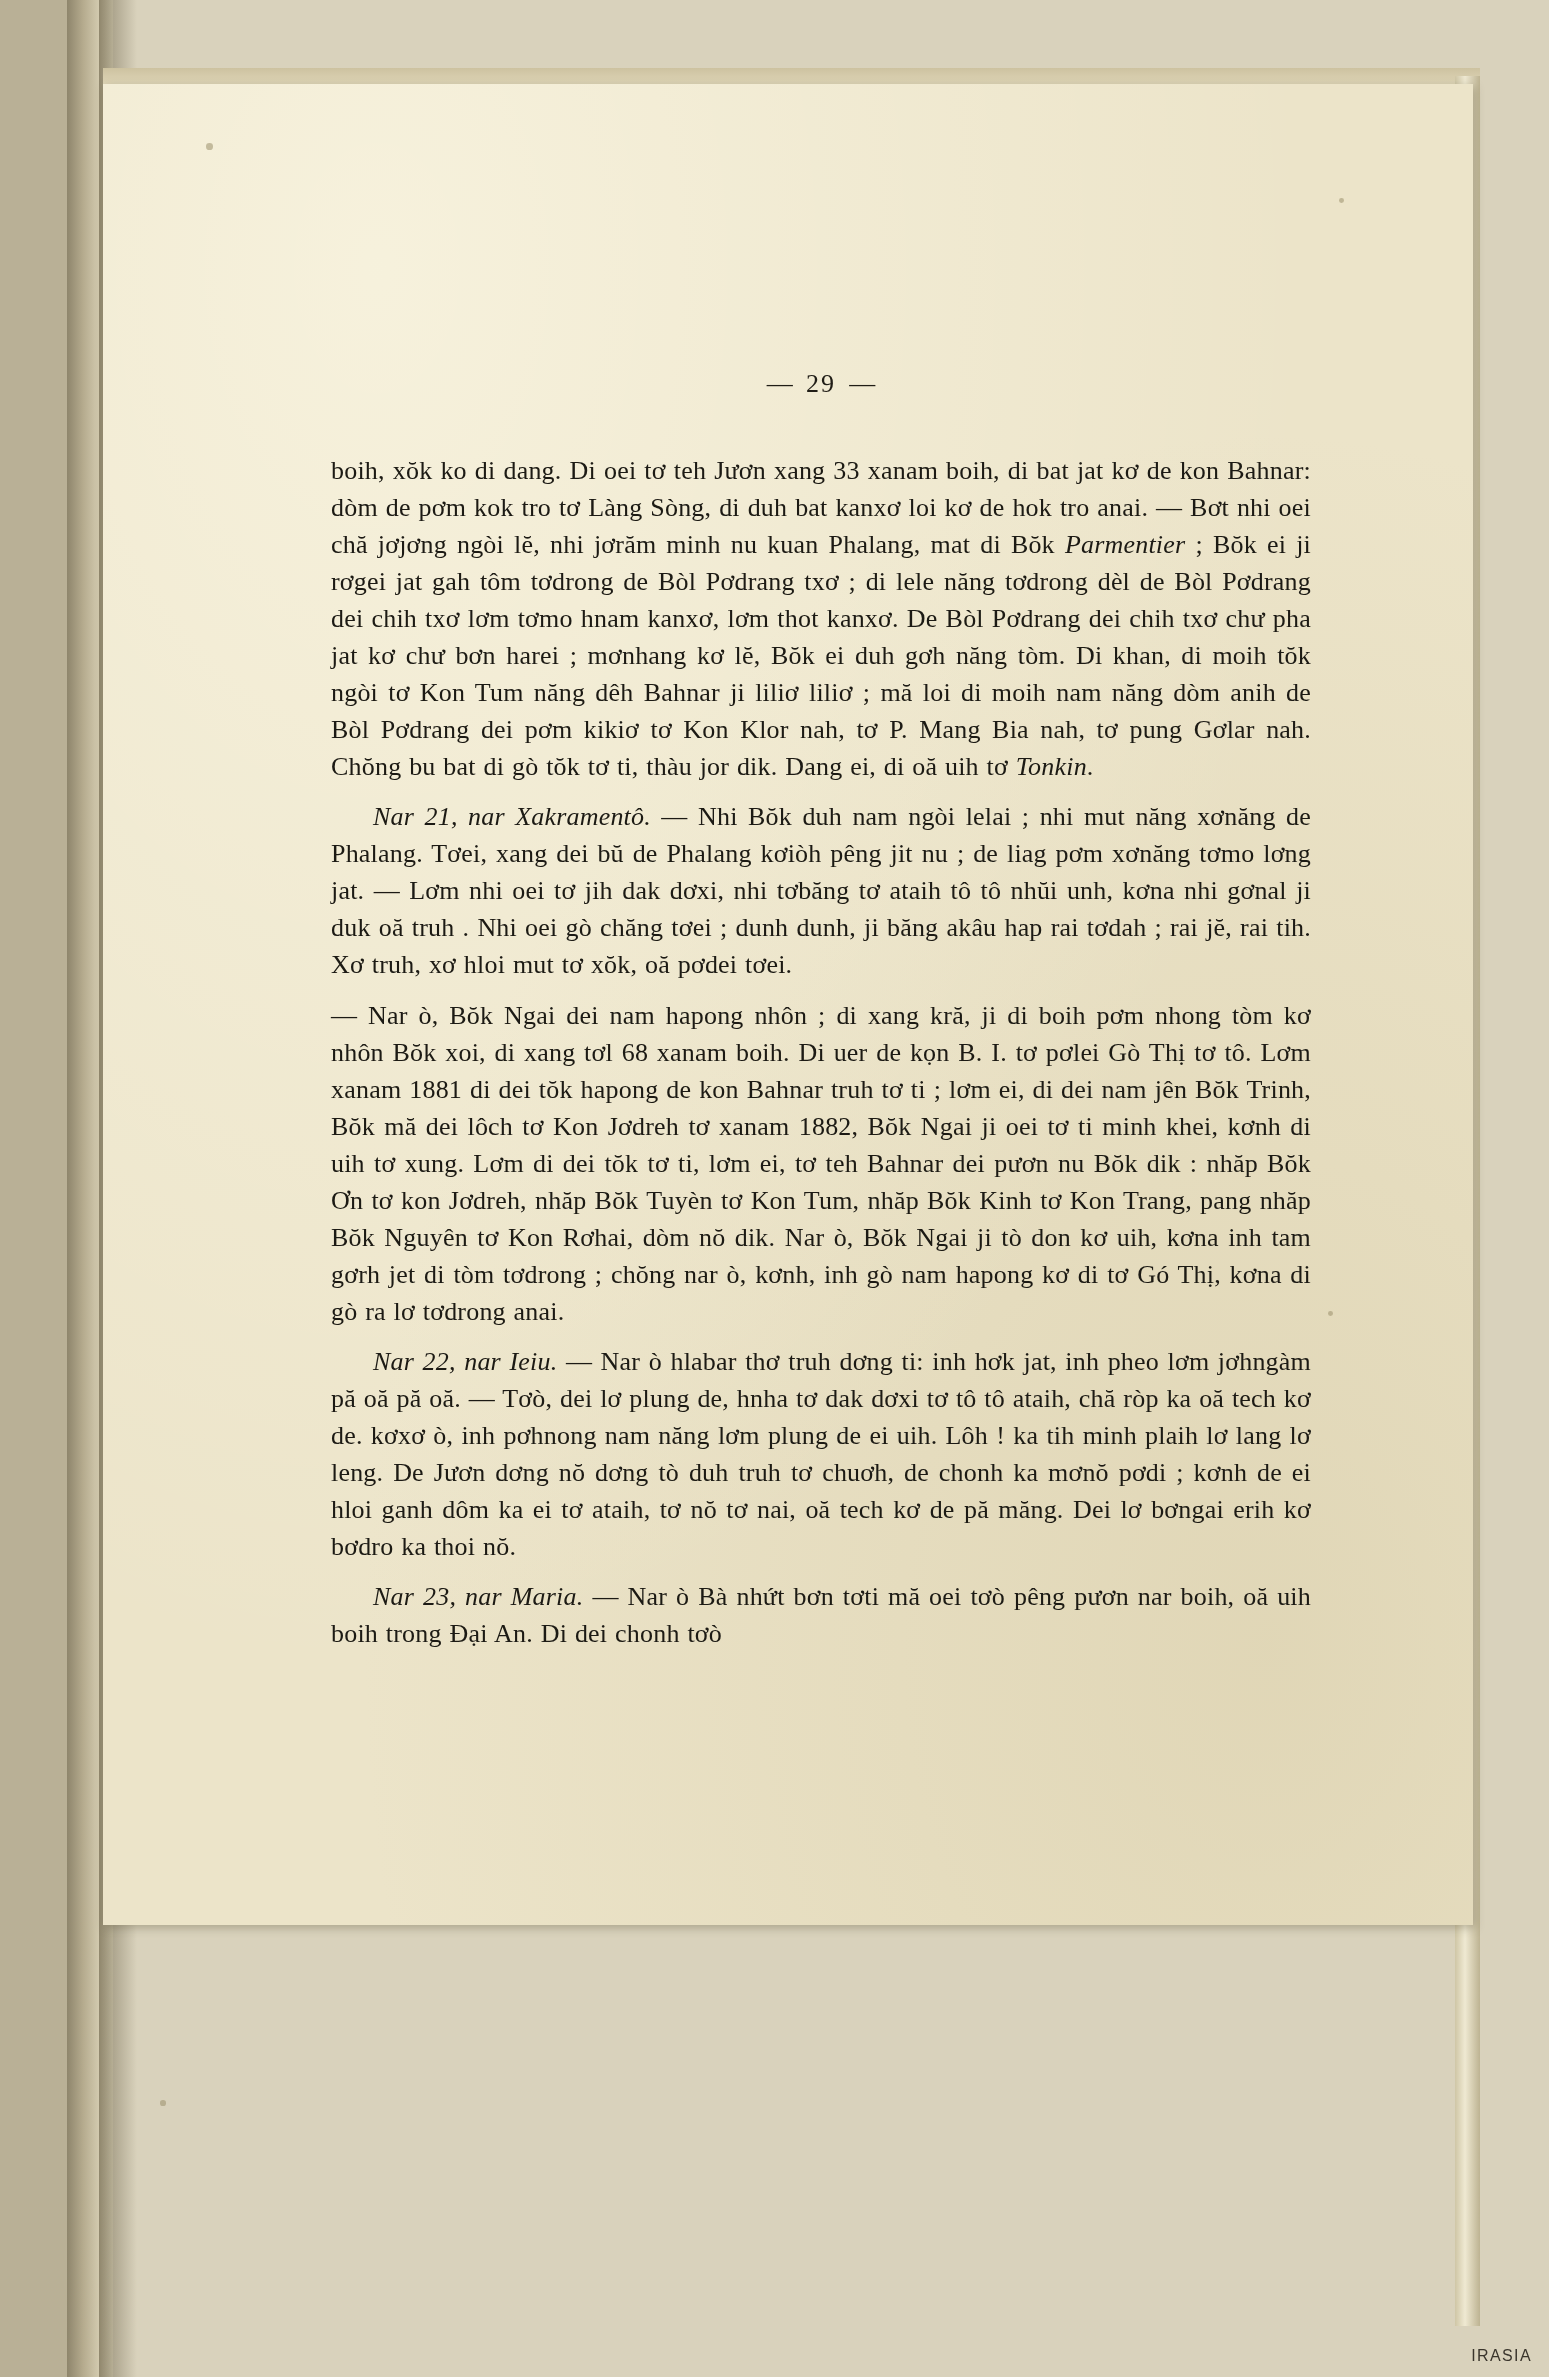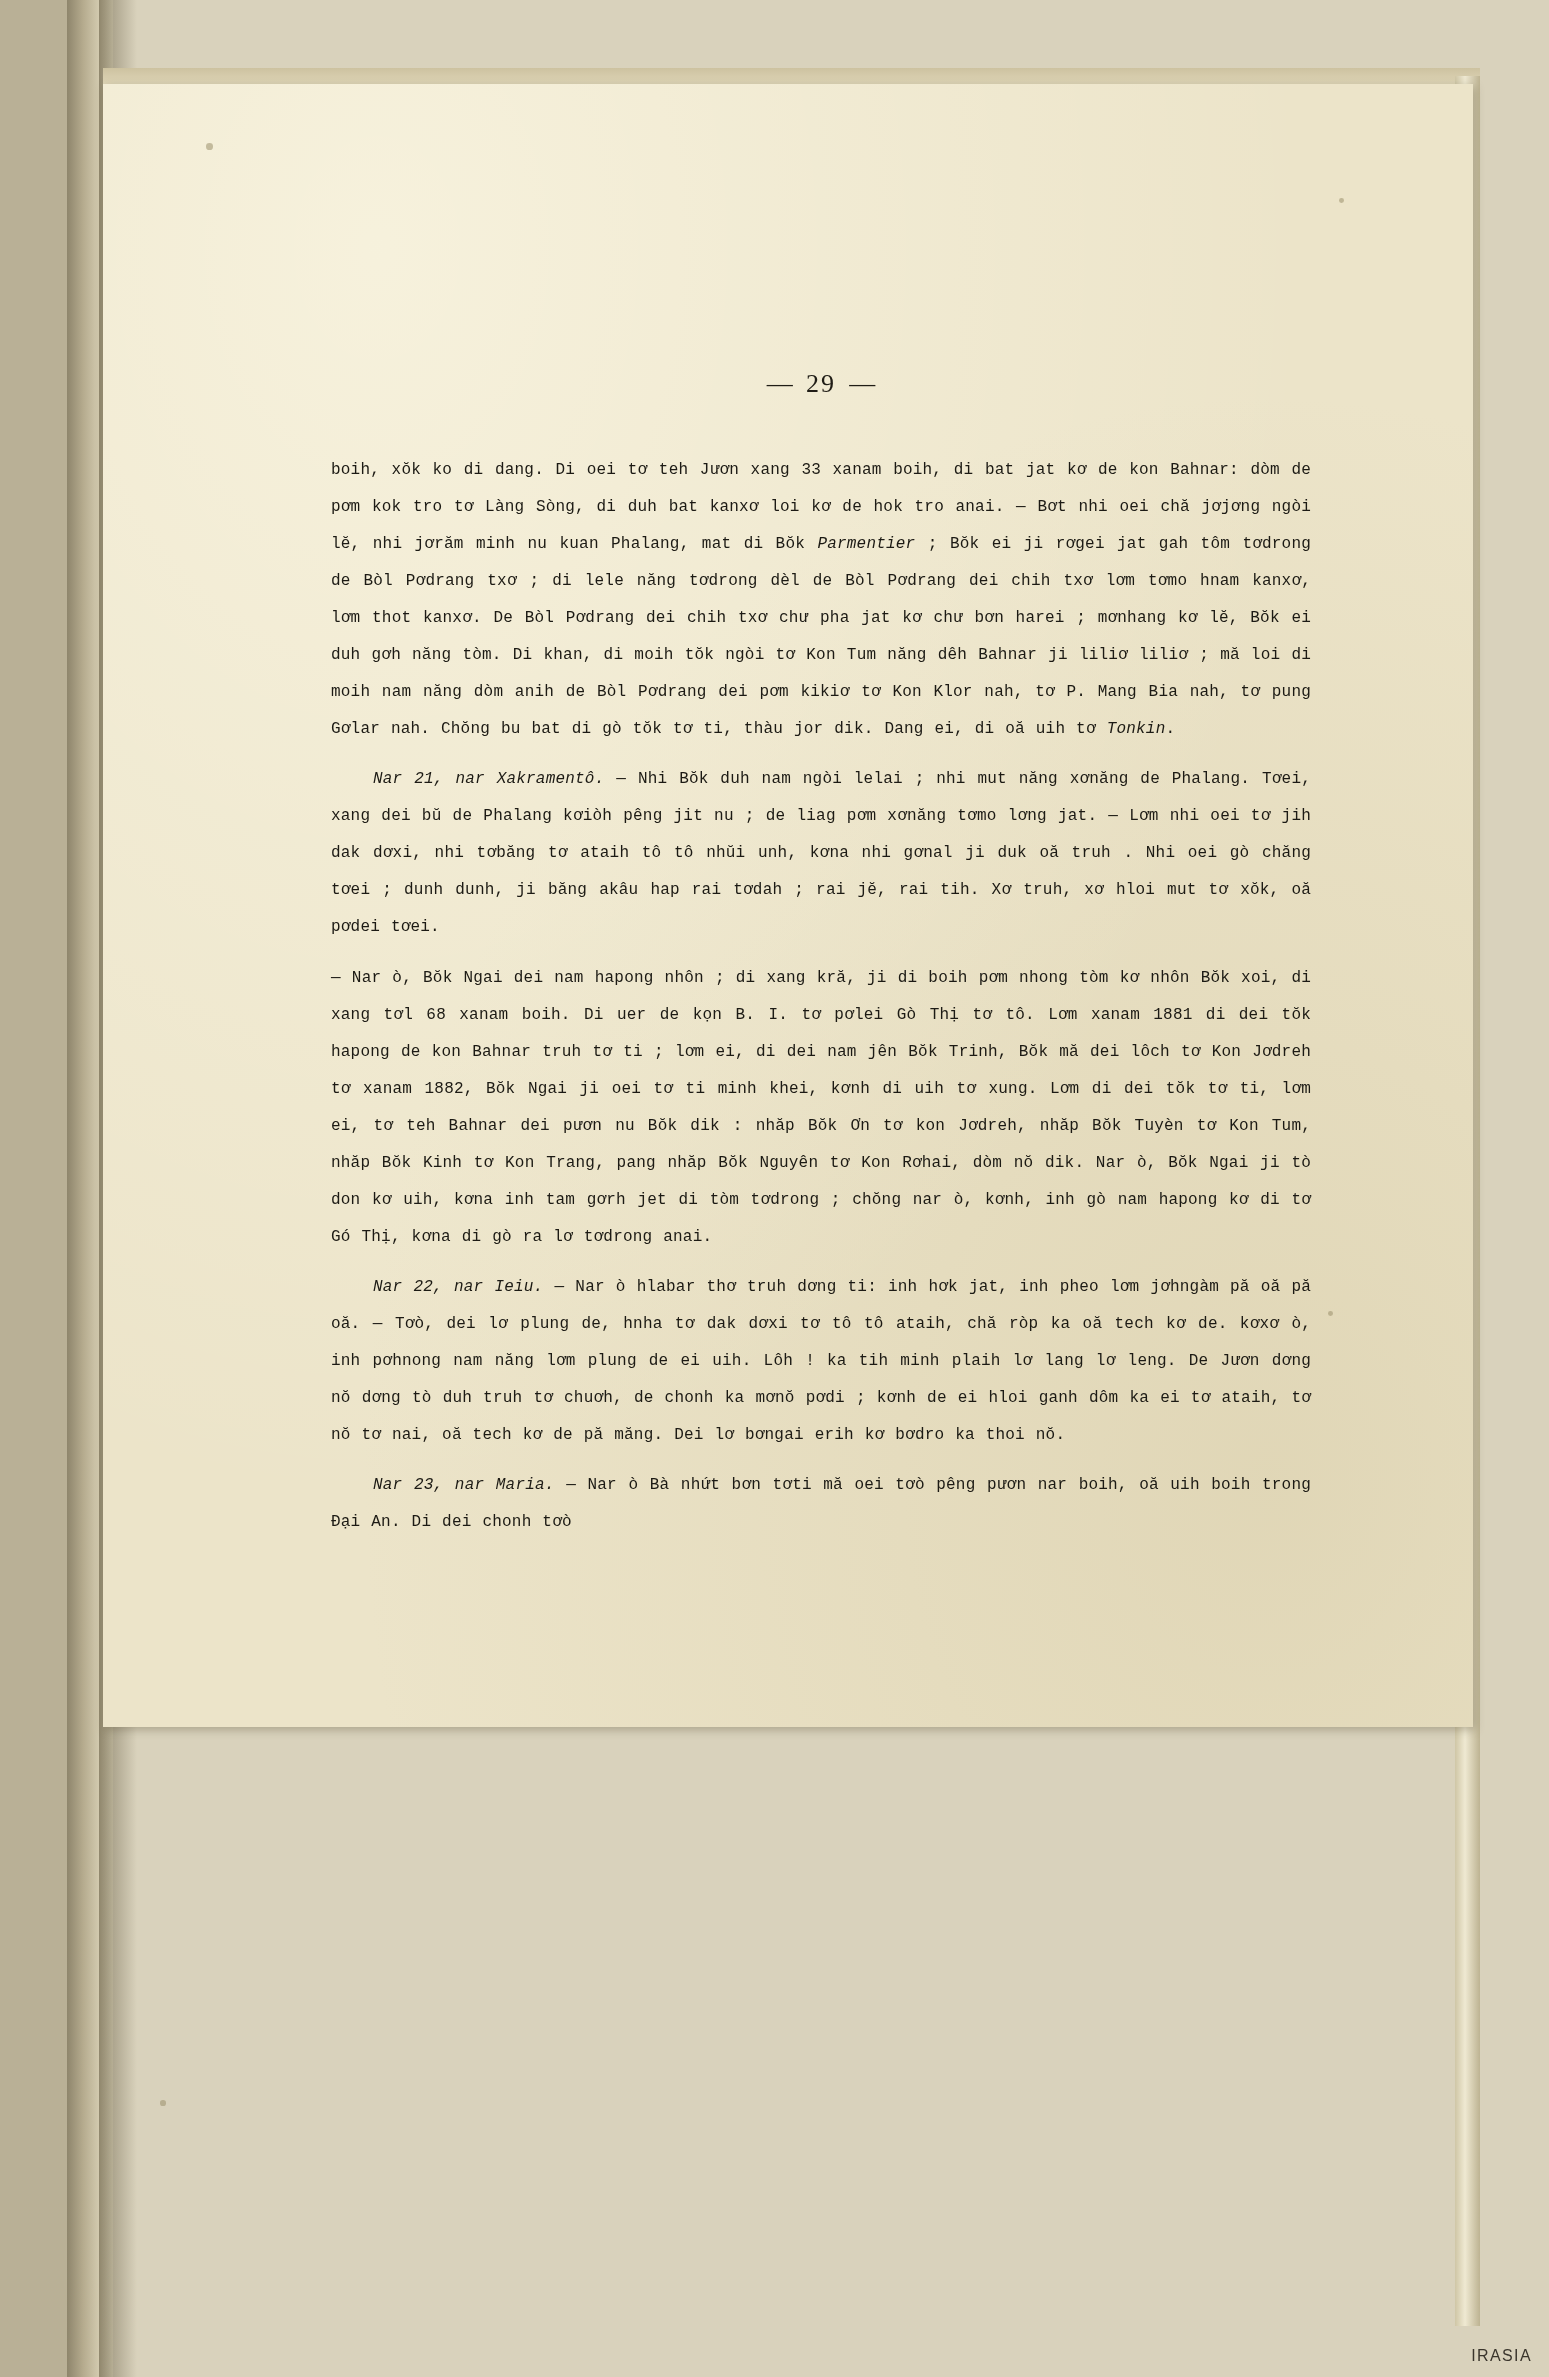--- a/index.html
+++ b/index.html
@@ -35,21 +35,21 @@
   }
   .gutter-shadow {
     position: absolute;
     left: 99px; top: 0;
     width: 38px; height: 2378px;
     background: linear-gradient(to right, rgba(90,80,55,.55), rgba(90,80,55,0));
   }
   .page {
     position: absolute;
     left: 103px; top: 84px;
-    width: 1370px; height: 1643px;
+    width: 1370px; height: 1841px;
     background: #ece4c9;
     background-image:
       radial-gradient(ellipse at 20% 10%, rgba(255,252,236,.55), rgba(255,252,236,0) 60%),
       radial-gradient(ellipse at 85% 85%, rgba(210,198,160,.45), rgba(210,198,160,0) 55%);
     box-shadow: 1.9px 2.9px 8.6px rgba(90,80,55,.35);
   }
   .page-edge-right {
     position: absolute;
     left: 1455px; top: 76px;
     width: 25px; height: 2250px;
@@ -81,27 +81,27 @@
     font-size: 26px;
     letter-spacing: 1.9px;
     margin: 0 0 53px 0;
     color: #201d16;
     font-family: "Liberation Serif", serif;
   }
   .folio .dash { letter-spacing: 0; padding: 0 13.3px; }
 
   p.para {
     margin: 0 0 13.3px 0;
-    font-size: 16px;
+    font-size: 26px;
     line-height: 37px;
     text-align: justify;
     text-justify: inter-word;
     letter-spacing: 0.2px;
     word-spacing: 1.1px;
-    font-family: Liberation Mono, monospace;
+    font-family: Liberation Serif, serif;
   }
   p.para.indent { text-indent: 42px; }
   p.para em { font-style: italic; }
 
   .corner-mark {
     position: absolute;
     right: 17px;
     bottom: 13.3px;
     font-family: "Liberation Sans", sans-serif;
     font-size: 16px;

